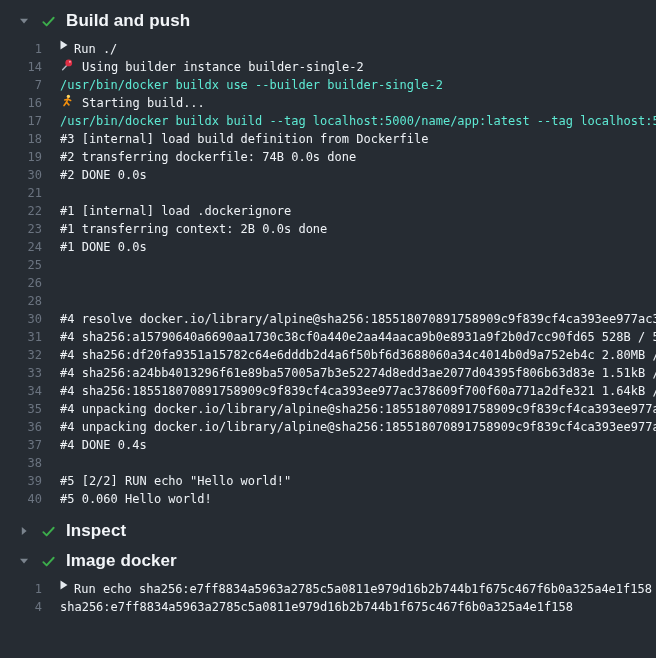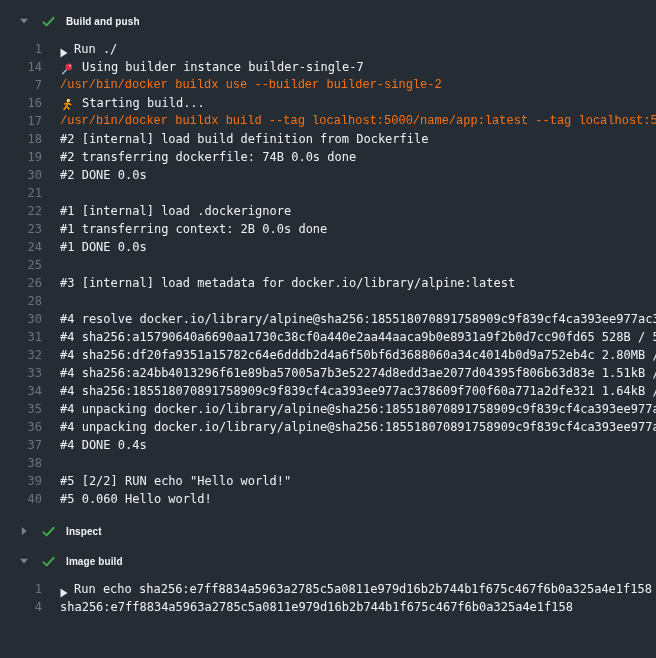--- a/index.html
+++ b/index.html
@@ -33,21 +33,21 @@
     width: 16px;
     margin-left: 8px;
     display: inline-flex;
     justify-content: center;
     align-items: center;
   }
   .section-title {
     margin-left: 10px;
     color: #f2f5f8;
     font-weight: bold;
-    font-size: 10px;
+    font-size: 17px;
     letter-spacing: 0.1px;
   }
   .log-lines {
     margin-top: 4px;
     padding-bottom: 8px;
   }
   .log-line {
     display: flex;
     height: 18px;
     line-height: 18px;
@@ -61,25 +61,25 @@
     width: 42px;
     text-align: right;
     color: #6b7480;
     cursor: pointer;
     user-select: none;
   }
   .lt {
     margin-left: 18px;
     color: #eff3f7;
     display: inline-flex;
-    align-items: flex-end;
+    align-items: flex-start;
     white-space: pre;
     overflow: hidden;
   }
-  .lt.command .ltext { color: #f97316; font-family: Liberation Mono, monospace; }
+  .lt.command .ltext { color: #5eead4; }
   .icon { display: inline-flex; align-items: center; }
   .icon.play  { margin-right: 6px; }
   .icon.emoji { margin-right: 8px; }
   .ltext { white-space: pre; }
 </style>
 </head>
 <body>
 
 <div id="log-root">
     <div class="section-header">
@@ -96,42 +96,42 @@
       <span class="section-title">Build and push</span>
     </div>
     <div class="log-lines">
       <div class="log-line"><span class="ln">1</span><span class="lt"><span class="icon play"><svg width="8" height="10" viewBox="0 0 8 10">
               <path d="M0.5 0.5 L7.5 5 L0.5 9.5 Z" fill="#e6ebf0"></path>
             </svg></span><span class="ltext">Run ./</span></span></div>
       <div class="log-line"><span class="ln">14</span><span class="lt"><span class="icon emoji"><svg width="14" height="14" viewBox="0 0 16 16">
               <path d="M3 13.5 L7.6 8.6" stroke="#b0bac4" stroke-width="1.6" stroke-linecap="round"></path>
               <circle cx="10" cy="5.6" r="3.9" fill="#dd2e44"></circle>
               <circle cx="11.3" cy="4.3" r="1.1" fill="#f4abba"></circle>
-            </svg></span><span class="ltext">Using builder instance builder-single-7</span></span></div>
+            </svg></span><span class="ltext">Using builder instance builder-single-2</span></span></div>
       <div class="log-line"><span class="ln">7</span><span class="lt command"><span class="ltext">/usr/bin/docker buildx use --builder builder-single-2</span></span></div>
       <div class="log-line"><span class="ln">16</span><span class="lt"><span class="icon emoji"><svg width="14" height="14" viewBox="0 0 16 16">
               <circle cx="9.6" cy="2.8" r="1.9" fill="#ffd45d"></circle>
               <g stroke="#f4900c" stroke-width="1.8" stroke-linecap="round" fill="none">
                 <path d="M9 5.4 L7.4 9.4"></path>
                 <path d="M9 6 L12.2 7.4"></path>
                 <path d="M9 6 L5.4 6.8"></path>
                 <path d="M7.4 9.4 L10.2 12.4"></path>
                 <path d="M7.4 9.4 L4.6 13.2"></path>
               </g>
             </svg></span><span class="ltext">Starting build...</span></span></div>
       <div class="log-line"><span class="ln">17</span><span class="lt command"><span class="ltext">/usr/bin/docker buildx build --tag localhost:5000/name/app:latest --tag localhost:50</span></span></div>
-      <div class="log-line"><span class="ln">18</span><span class="lt"><span class="ltext">#2 [internal] load build definition from Dockerfile</span></span></div>
+      <div class="log-line"><span class="ln">18</span><span class="lt"><span class="ltext">#3 [internal] load build definition from Dockerfile</span></span></div>
       <div class="log-line"><span class="ln">19</span><span class="lt"><span class="ltext">#2 transferring dockerfile: 74B 0.0s done</span></span></div>
       <div class="log-line"><span class="ln">30</span><span class="lt"><span class="ltext">#2 DONE 0.0s</span></span></div>
       <div class="log-line"><span class="ln">21</span><span class="lt"><span class="ltext"></span></span></div>
       <div class="log-line"><span class="ln">22</span><span class="lt"><span class="ltext">#1 [internal] load .dockerignore</span></span></div>
       <div class="log-line"><span class="ln">23</span><span class="lt"><span class="ltext">#1 transferring context: 2B 0.0s done</span></span></div>
       <div class="log-line"><span class="ln">24</span><span class="lt"><span class="ltext">#1 DONE 0.0s</span></span></div>
       <div class="log-line"><span class="ln">25</span><span class="lt"><span class="ltext"></span></span></div>
-      <div class="log-line"><span class="ln">26</span><span class="lt"><span class="ltext">#3 [internal] load metadata for docker.io/library/alpine:latest</span></span></div>
+      <div class="log-line"><span class="ln">26</span></div>
       <div class="log-line"><span class="ln">28</span><span class="lt"><span class="ltext"></span></span></div>
       <div class="log-line"><span class="ln">30</span><span class="lt"><span class="ltext">#4 resolve docker.io/library/alpine@sha256:185518070891758909c9f839cf4ca393ee977ac3</span></span></div>
       <div class="log-line"><span class="ln">31</span><span class="lt"><span class="ltext">#4 sha256:a15790640a6690aa1730c38cf0a440e2aa44aaca9b0e8931a9f2b0d7cc90fd65 528B / 5</span></span></div>
       <div class="log-line"><span class="ln">32</span><span class="lt"><span class="ltext">#4 sha256:df20fa9351a15782c64e6dddb2d4a6f50bf6d3688060a34c4014b0d9a752eb4c 2.80MB /</span></span></div>
       <div class="log-line"><span class="ln">33</span><span class="lt"><span class="ltext">#4 sha256:a24bb4013296f61e89ba57005a7b3e52274d8edd3ae2077d04395f806b63d83e 1.51kB /</span></span></div>
       <div class="log-line"><span class="ln">34</span><span class="lt"><span class="ltext">#4 sha256:185518070891758909c9f839cf4ca393ee977ac378609f700f60a771a2dfe321 1.64kB /</span></span></div>
       <div class="log-line"><span class="ln">35</span><span class="lt"><span class="ltext">#4 unpacking docker.io/library/alpine@sha256:185518070891758909c9f839cf4ca393ee977a</span></span></div>
       <div class="log-line"><span class="ln">36</span><span class="lt"><span class="ltext">#4 unpacking docker.io/library/alpine@sha256:185518070891758909c9f839cf4ca393ee977a</span></span></div>
       <div class="log-line"><span class="ln">37</span><span class="lt"><span class="ltext">#4 DONE 0.4s</span></span></div>
       <div class="log-line"><span class="ln">38</span><span class="lt"><span class="ltext"></span></span></div>
@@ -155,21 +155,21 @@
       <span class="icon chev">
         <svg width="10" height="10" viewBox="0 0 10 10">
           <path d="M1 2.8 L5 7.6 L9 2.8 Z" fill="#7a838d"></path>
         </svg>
       </span>
       <span class="icon check">
         <svg width="15" height="15" viewBox="0 0 16 16">
           <path d="M2.5 8.7 L6 12.2 L13.5 4" stroke="#3cae4c" stroke-width="2" fill="none" stroke-linecap="round" stroke-linejoin="round"></path>
         </svg>
       </span>
-      <span class="section-title">Image build</span>
+      <span class="section-title">Image docker</span>
     </div>
     <div class="log-lines">
       <div class="log-line"><span class="ln">1</span><span class="lt"><span class="icon play"><svg width="8" height="10" viewBox="0 0 8 10">
               <path d="M0.5 0.5 L7.5 5 L0.5 9.5 Z" fill="#e6ebf0"></path>
             </svg></span><span class="ltext">Run echo sha256:e7ff8834a5963a2785c5a0811e979d16b2b744b1f675c467f6b0a325a4e1f158</span></span></div>
       <div class="log-line"><span class="ln">4</span><span class="lt"><span class="ltext">sha256:e7ff8834a5963a2785c5a0811e979d16b2b744b1f675c467f6b0a325a4e1f158</span></span></div>
     </div>
   </div>
 
 </body></html>

